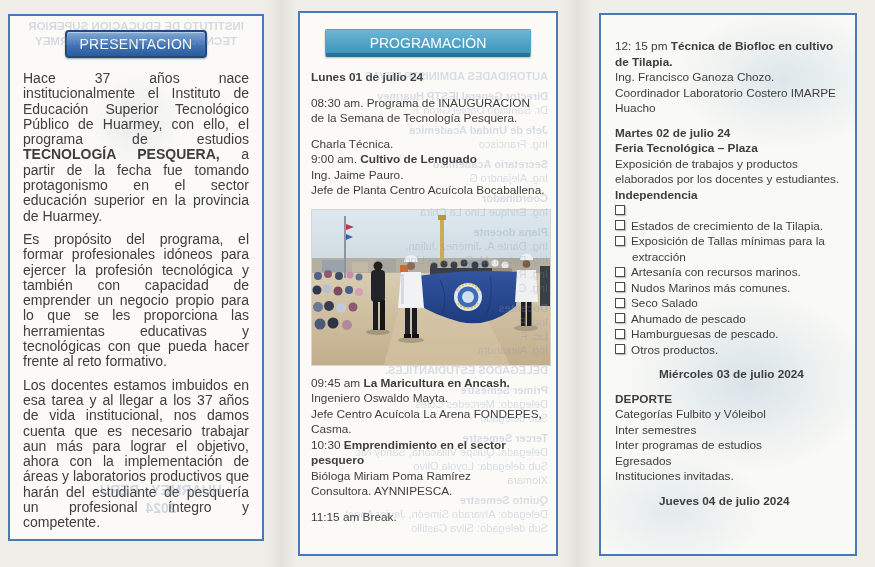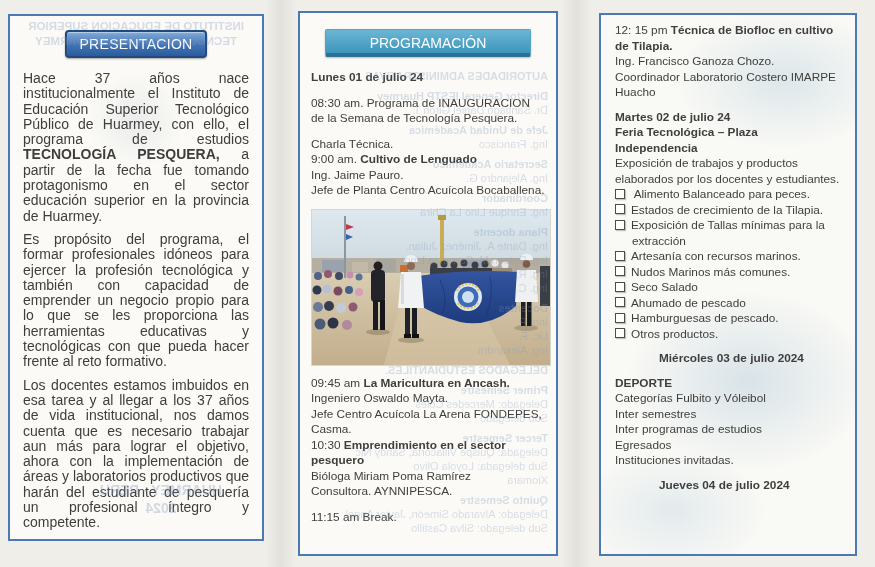--- a/index.html
+++ b/index.html
@@ -8,21 +8,21 @@
         background:linear-gradient(180deg,#f2f1ed 0%,#edecе7 60%,#e9e8e3 100%);
         background-color:#efeee9;}
   .fold{position:absolute;top:0;bottom:0;width:30px;pointer-events:none;}
   .fold1{left:266px;background:linear-gradient(90deg,rgba(0,0,0,0),rgba(110,110,105,.10),rgba(0,0,0,0));}
   .fold2{left:562px;background:linear-gradient(90deg,rgba(0,0,0,0),rgba(110,110,105,.10),rgba(0,0,0,0));}
 
   .panel{position:absolute;box-sizing:border-box;border:2px solid #4a79b5;background:#fbfaf6;overflow:hidden;}
   .p1{left:8px;top:14px;width:256px;height:527px;padding:6px 13px 8px 13px;
       background:radial-gradient(circle 70px at 50% 20%, rgba(175,185,200,.22), rgba(0,0,0,0) 70%),#fbfaf6;}
   .p2{left:298px;top:11px;width:260px;height:545px;padding:6px 11px 8px 11px;}
-  .p3{left:599px;top:13px;width:258px;height:543px;padding:8px 14px 8px 14px;
+  .p3{left:599px;top:13px;width:258px;height:543px;padding:24px 14px 8px 14px;
       background:
         radial-gradient(ellipse 150px 95px at 72% 12%, rgba(168,196,214,.35), rgba(0,0,0,0) 72%),
         radial-gradient(ellipse 170px 125px at 58% 68%, rgba(160,188,210,.36), rgba(0,0,0,0) 72%),
         radial-gradient(ellipse 130px 85px at 28% 92%, rgba(170,195,215,.28), rgba(0,0,0,0) 72%),
         #f9f9f5;}
 
   .btn{color:#fff;font-weight:normal;text-align:center;box-sizing:border-box;}
   .btn1{width:142px;height:28px;line-height:24px;margin:8px auto 13px auto;font-size:14px;letter-spacing:.3px;
         background:linear-gradient(180deg,#82abd9 0%,#4174b4 55%,#2b5b9c 100%);
         border:2px solid #20497f;border-radius:4px;
@@ -273,23 +273,23 @@
   <section class="panel p3">
     <div id="p3-blocks">
         <div class="block">
           <div class="line"><span>12: 15 pm </span><span class="b">Técnica de Biofloc en cultivo de Tilapia.</span></div>
           <div class="line"><span>Ing. Francisco Ganoza Chozo.</span></div>
           <div class="line"><span>Coordinador Laboratorio Costero IMARPE Huacho</span></div>
         </div>
         <div class="block">
           <div class="line"><span class="b">Martes 02 de julio 24</span></div>
           <div class="line"><span class="b">Feria Tecnológica – Plaza</span></div>
+          <div class="line"><span>Exposición de trabajos y productos elaborados por los docentes y estudiantes.</span></div>
           <div class="line"><span class="b">Independencia</span></div>
-          <div class="line"><span>Exposición de trabajos y productos elaborados por los docentes y estudiantes.</span></div>
-          <div class="line check"><span class="cbx"></span><span> Alimento Balanceado para peces.</span></div>
+          <div class="line check"><span class="cbx"></span></div>
           <div class="line check"><span class="cbx"></span><span>Estados de crecimiento de la Tilapia.</span></div>
           <div class="line check"><span class="cbx"></span><span>Exposición de Tallas mínimas para la extracción</span></div>
           <div class="line check"><span class="cbx"></span><span>Artesanía con recursos marinos.</span></div>
           <div class="line check"><span class="cbx"></span><span>Nudos Marinos más comunes.</span></div>
           <div class="line check"><span class="cbx"></span><span>Seco Salado</span></div>
           <div class="line check"><span class="cbx"></span><span>Ahumado de pescado</span></div>
           <div class="line check"><span class="cbx"></span><span>Hamburguesas de pescado.</span></div>
           <div class="line check"><span class="cbx"></span><span>Otros productos.</span></div>
         </div>
         <div class="block">

